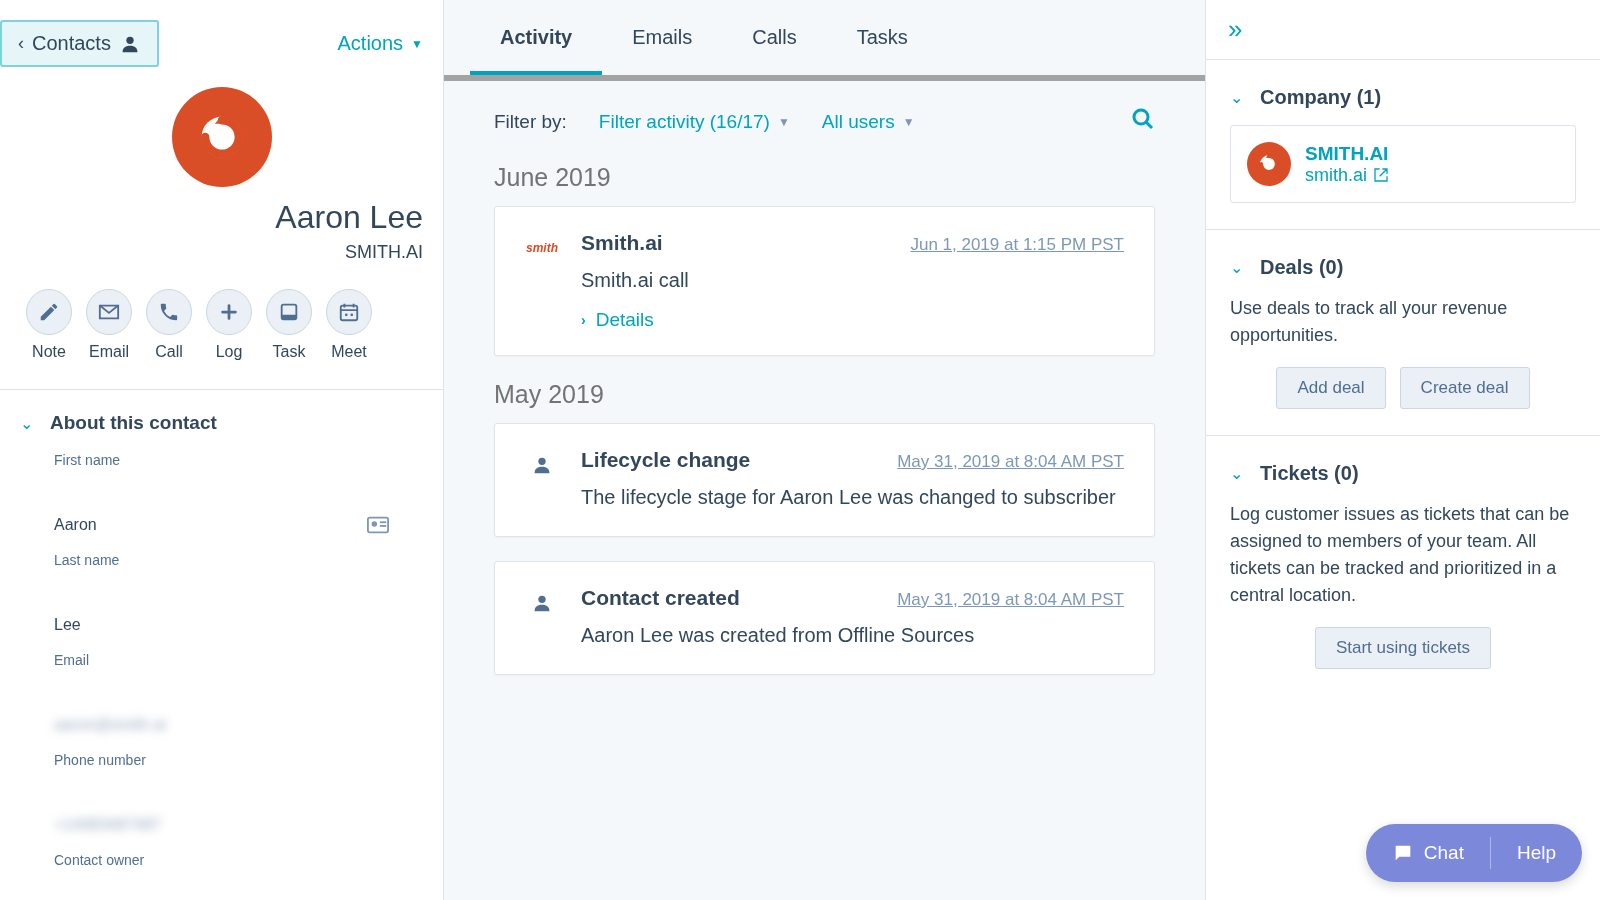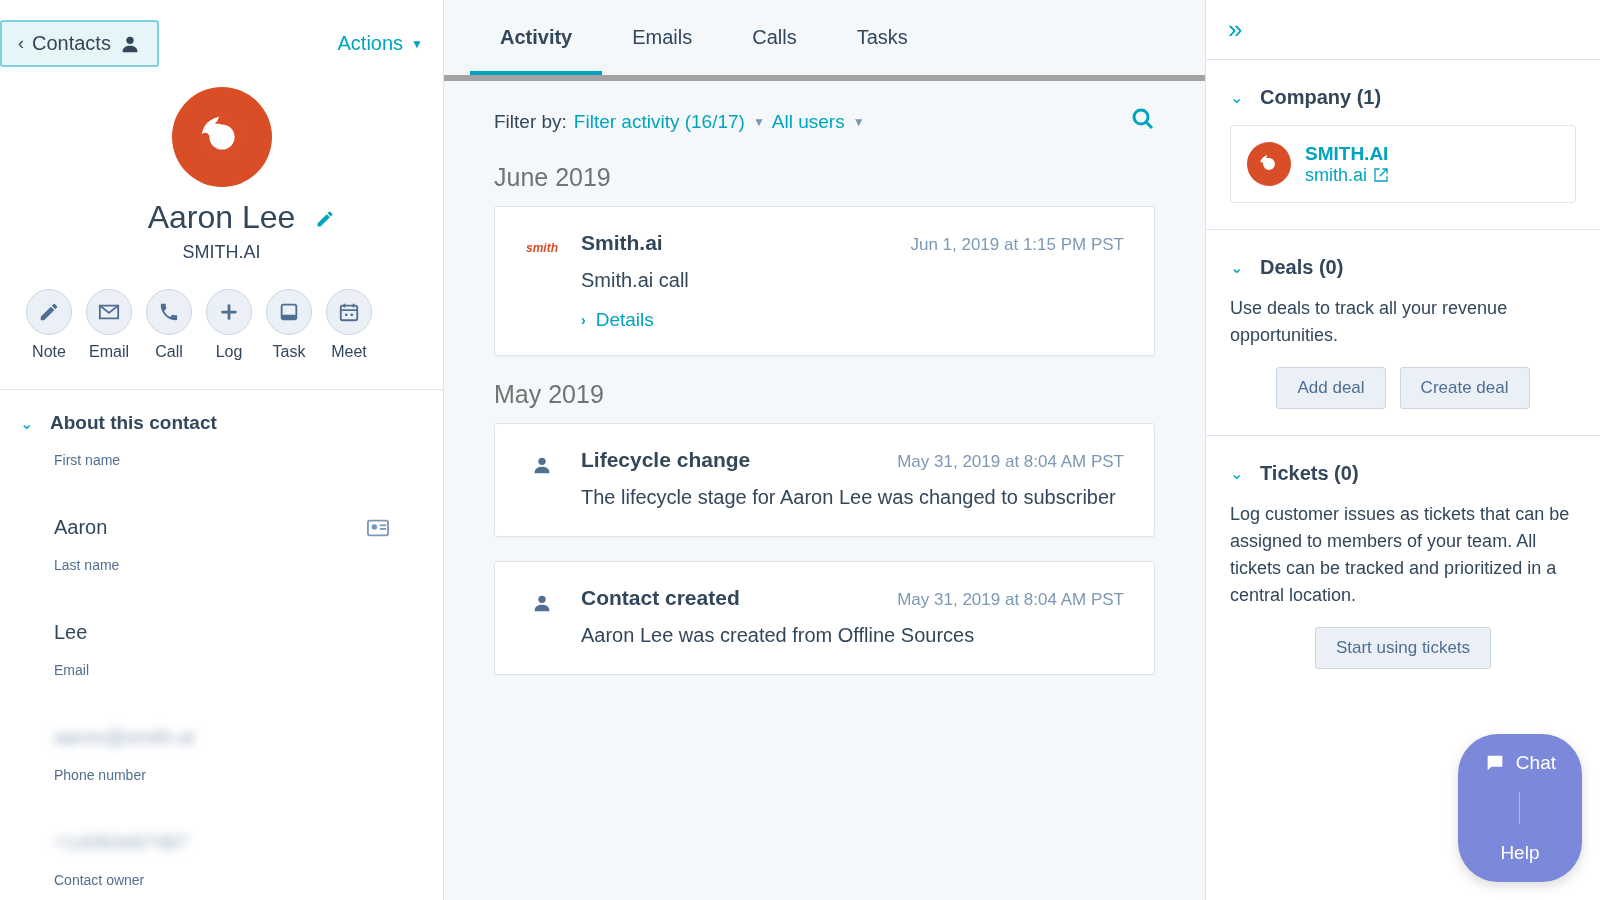--- a/index.html
+++ b/index.html
@@ -45,21 +45,21 @@
   .actions-btn {
     display: inline-flex;
     align-items: center;
     gap: 8px;
     color: #00a4bd;
     font-size: 20px;
     cursor: pointer;
   }
   .caret { font-size: 12px; }
   .profile {
-    text-align: center;
+    text-align: right;
     padding: 10px 20px 26px 20px;
     position: relative;
   }
   .avatar {
     width: 100px; height: 100px;
     border-radius: 50%;
     margin: 0 auto 12px auto;
     background: #d94e27;
     display: flex;
     align-items: center;
@@ -113,21 +113,21 @@
     gap: 14px;
     padding: 22px 20px 18px 20px;
     cursor: pointer;
   }
   .section-head .chev-down { color: #00a4bd; font-size: 16px; width: 16px; }
   .section-head .title { font-size: 19px; font-weight: 600; color: #33475b; }
 
   .form { padding: 0 54px; }
   .field { margin-bottom: 18px; }
   .field-label { font-size: 14px; color: #516f90; margin-bottom: 4px; }
-  .field-value { font-size: 20px; color: #33475b; display: flex; justify-content: space-between; align-items: center; margin-top: 48px; }
+  .field-value { font-size: 16px; color: #33475b; display: flex; justify-content: space-between; align-items: center; margin-top: 48px; }
   .field-value .card-icon { color: #7c98b6; }
   .blur { filter: blur(5px); color: #99acc2; }
 
   
   .center {
     flex: 1;
     background: #f5f8fa;
     position: relative;
   }
   .tabs {
@@ -143,21 +143,21 @@
     cursor: pointer;
     border-bottom: 4px solid transparent;
     position: relative;
   }
   .tab.active { font-weight: 600; border-bottom-color: #00a4bd; }
 
   .filter-row {
     display: flex;
     align-items: center;
     padding: 26px 50px;
-    gap: 7px;
+    gap: 32px;
   }
   .filter-label { font-size: 19px; color: #33475b; }
   .filter-link { font-size: 19px; color: #00a4bd; cursor: pointer; display: inline-flex; align-items: center; gap: 8px; }
   .filter-link .caret { color: #7c98b6; }
   .search-icon { margin-left: auto; color: #00a4bd; font-size: 22px; cursor: pointer; }
   .search-icon svg { width: 24px; height: 24px; stroke-width: 3; }
 
   .month-heading {
     font-size: 25px;
     color: #737373;
@@ -182,21 +182,21 @@
     color: #d94e27;
     font-size: 12px;
     font-weight: 600;
     font-style: italic;
   }
   .card-icon-badge.person { color: #516f90; }
   .card-icon-badge svg { width: 22px; height: 22px; }
   .card-body { flex: 1; }
   .card-title-row { display: flex; justify-content: space-between; align-items: baseline; margin-bottom: 10px; }
   .card-title { font-size: 21px; font-weight: 600; color: #33475b; }
-  .card-date { font-size: 17px; color: #7c98b6; }
+  .card-date { font-size: 17px; color: #7c98b6; text-decoration: underline; }
   .card-desc { font-size: 20px; color: #33475b; line-height: 1.5; }
   .details-link {
     display: inline-flex; align-items: center; gap: 10px;
     color: #00a4bd; font-size: 19px; margin-top: 14px; cursor: pointer;
   }
   .details-link .chev-right { color: #00a4bd; font-size: 14px; font-weight: bold; }
 
   
   .sidebar-right {
     width: 395px;
@@ -264,21 +264,20 @@
     right: 18px;
     bottom: 18px;
     background: #7c88d9;
     border-radius: 40px;
     display: flex;
     align-items: center;
     color: #fff;
     font-size: 19px;
     overflow: hidden;
     box-shadow: 0 4px 12px rgba(0,0,0,.15);
-    flex-direction: column;
   }
   .chat-help .part {
     display: flex;
     align-items: center;
     gap: 10px;
     padding: 18px 26px;
     cursor: pointer;
   }
   .chat-help .divider { width: 1px; height: 32px; background: rgba(255,255,255,.4); }
   .chat-help svg { width: 22px; height: 22px; }

